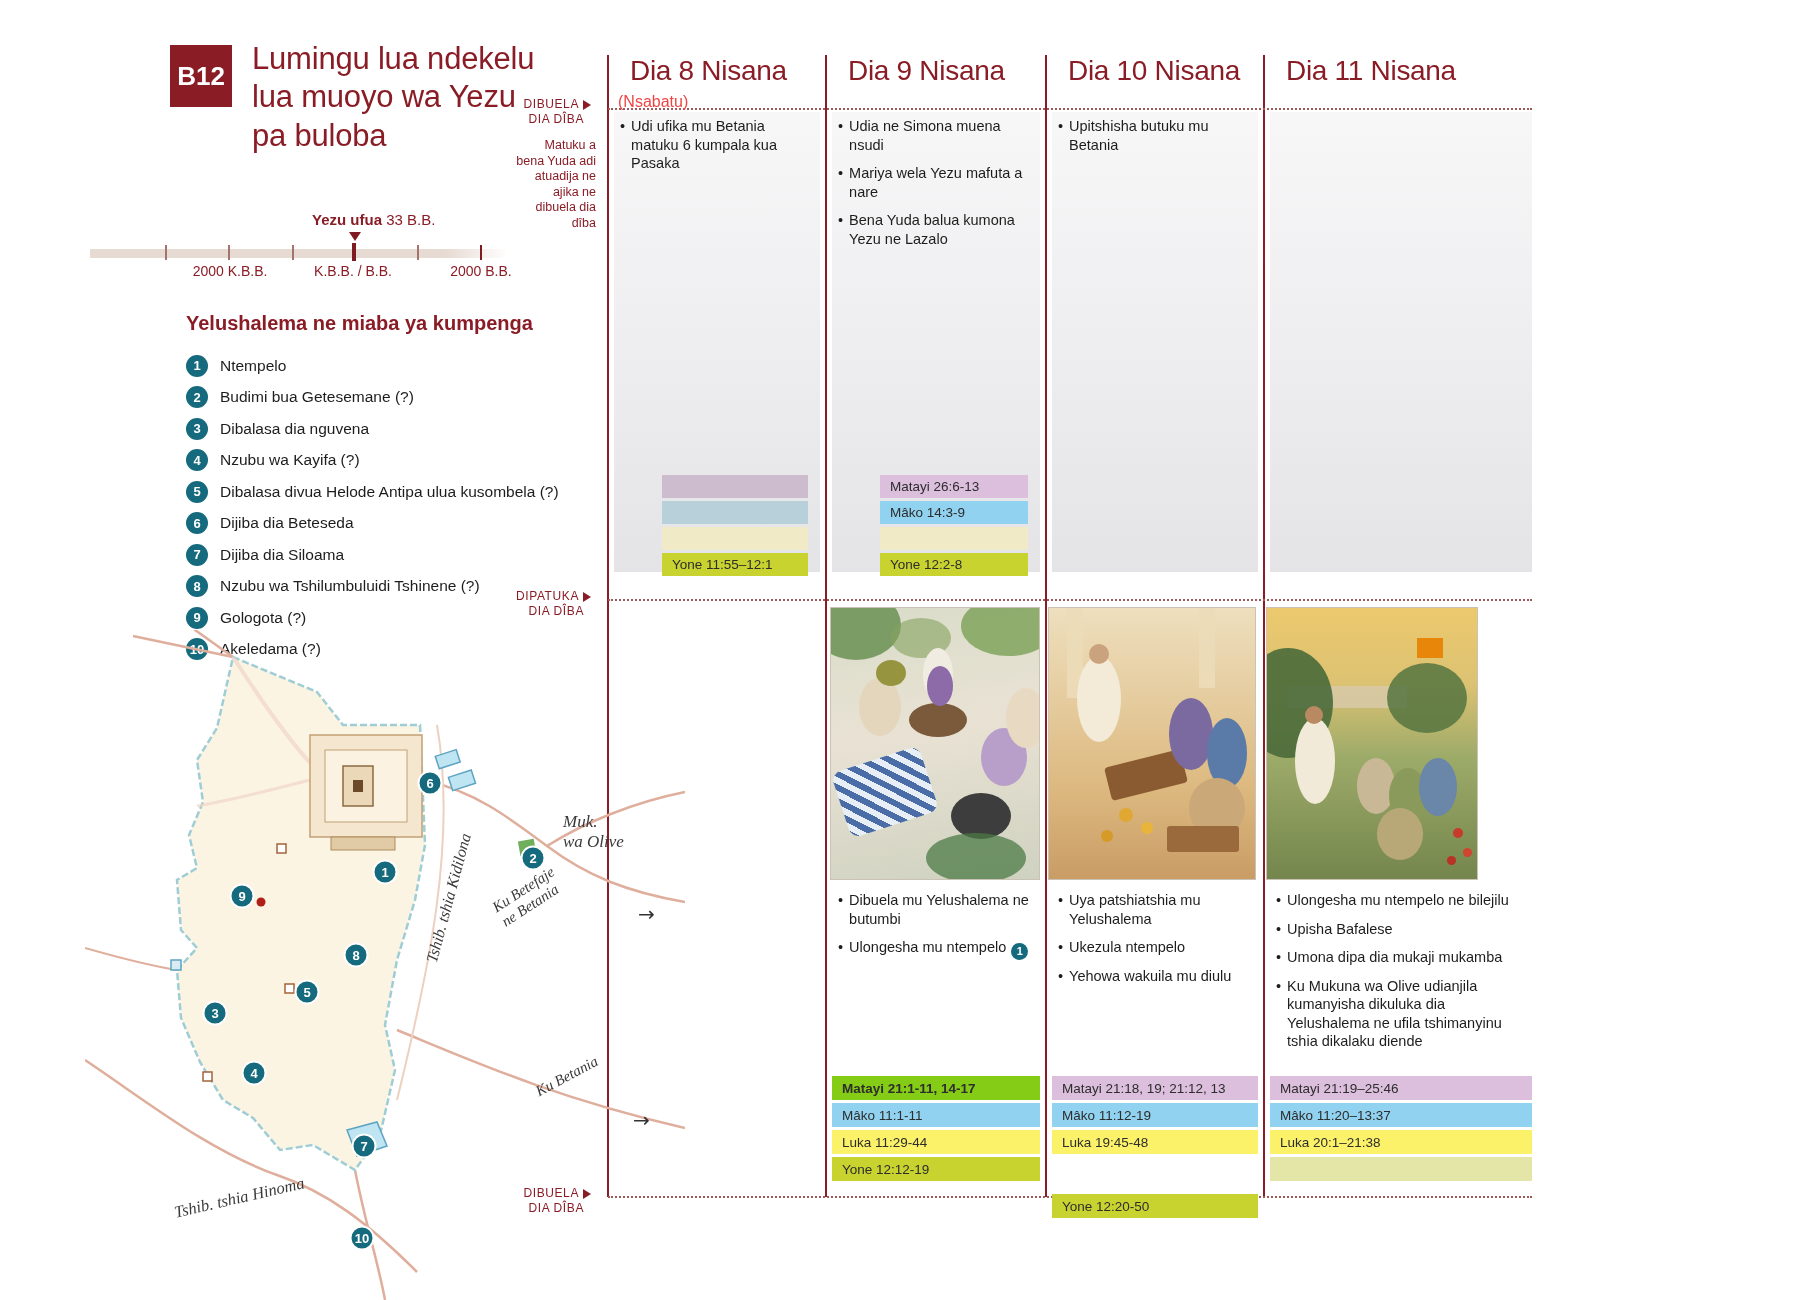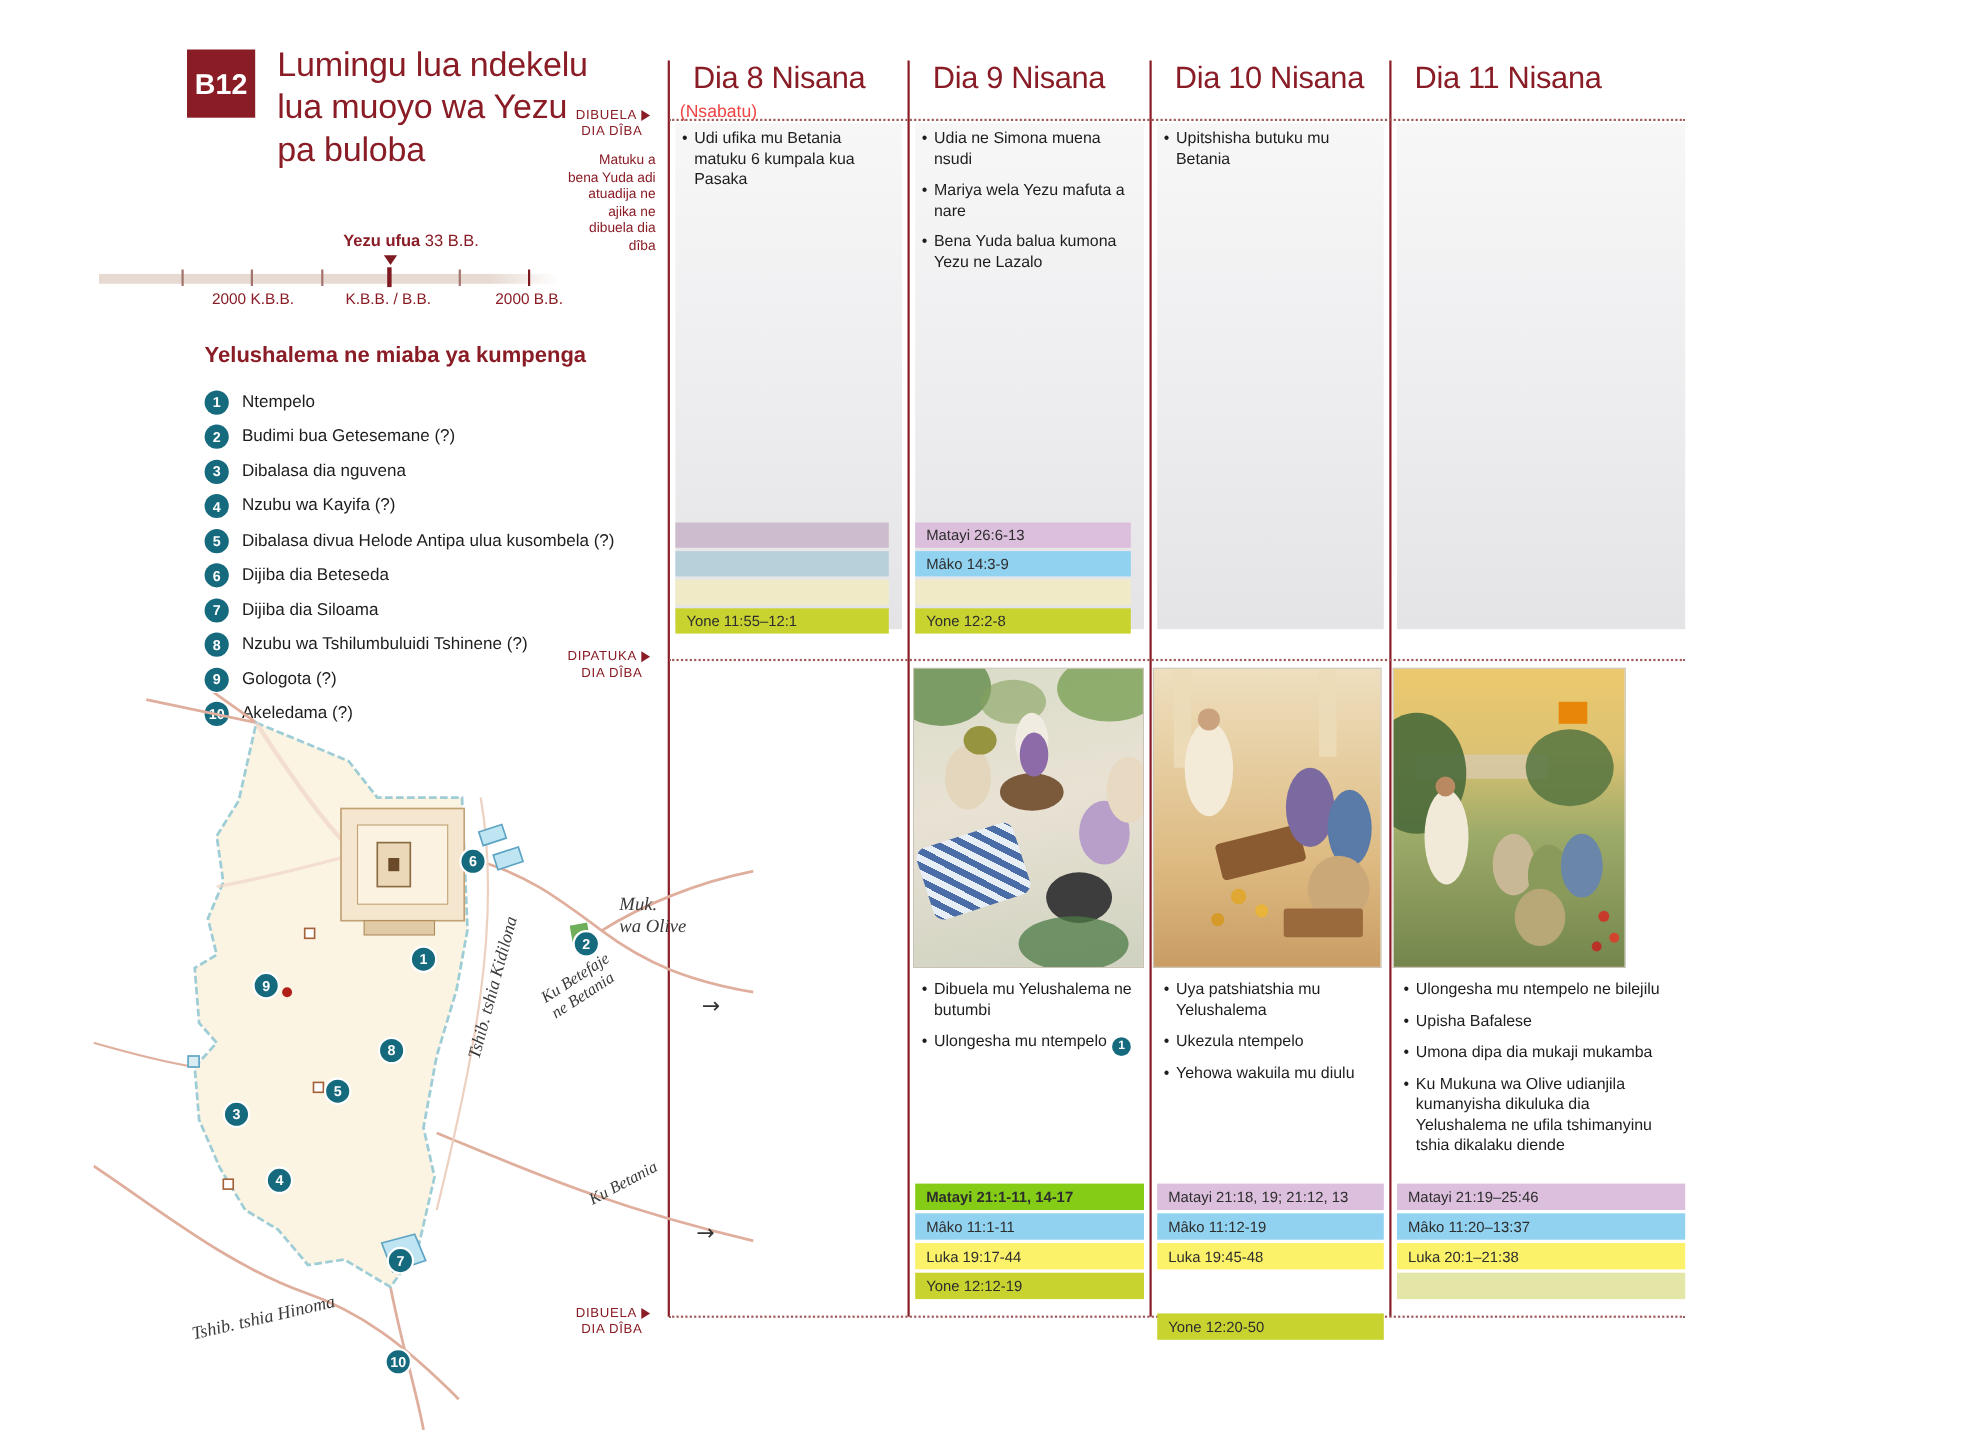--- a/index.html
+++ b/index.html
@@ -48,21 +48,21 @@
   .col-header{position:absolute;top:0;left:18px;font-size:28px;color:#8a1c26;letter-spacing:-0.3px;white-space:nowrap;}
   .col-sub{position:absolute;top:38px;left:6px;font-size:16px;color:#ef4444;}
   .graypanel{position:absolute;top:57px;left:2px;right:0;height:460px;
              background:linear-gradient(180deg,#f7f7f8 0%,#ededef 55%,#e4e4e7 100%);}
   .top-events{position:absolute;top:62px;left:8px;right:6px;}
   .bottom-events{position:absolute;top:836px;left:8px;right:6px;}
   .ev{display:flex;gap:6px;margin-bottom:10px;font-size:14.5px;line-height:18.5px;color:#1d1d1d;}
   .ev .b{flex:0 0 auto;}
   .inline-num{display:inline-block;width:17px;height:17px;border-radius:50%;background:#166a7e;color:#fff;
               font-size:11px;font-weight:bold;text-align:center;line-height:17px;margin-left:5px;vertical-align:-3px;}
-  .mid-refs{position:absolute;top:420px;left:2px;right:12px;}
+  .mid-refs{position:absolute;top:420px;left:2px;right:12px;padding-left:48px;}
   .bottom-refs{position:absolute;top:1021px;left:2px;right:0;}
   .ref{height:23px;display:flex;align-items:center;padding-left:10px;margin-bottom:3px;
        font-size:13.5px;color:#2d2d2d;}
   .bottom-refs .ref{height:24px;}
 
   
   .illus{position:absolute;top:552px;height:273px;overflow:hidden;border:1px solid #c9c2b5;box-sizing:border-box;}
   .illus div{position:absolute;}
   .blob{border-radius:50%;}
   .i9{background:linear-gradient(170deg,#d9dcc9 0%,#e9e2d4 45%,#cfd2c0 100%);}
@@ -237,21 +237,21 @@
           <span>Dibuela mu Yelushalema ne butumbi</span>
         </div>
         <div class="ev">
           <span class="b">•</span>
           <span>Ulongesha mu ntempelo<span class="inline-num">1</span></span>
         </div>
       </div>
     <div class="bottom-refs">
         <div class="ref" style="background: #84cc16; font-weight: bold;">Matayi 21:1-11, 14-17</div>
         <div class="ref" style="background: rgb(144, 210, 240);">Mâko 11:1-11</div>
-        <div class="ref" style="background: rgb(251, 242, 105);">Luka 19:17-44</div>
+        <div class="ref" style="background: rgb(251, 242, 105);">Luka 11:29-44</div>
         <div class="ref" style="background: rgb(201, 211, 48);">Yone 12:12-19</div>
       </div>
   </div>
 
   <div class="colslot" style="left:1050px;width:208px">
     <div class="graypanel" style="height:460px"></div>
     <div class="col-header">Dia 10 Nisana</div>
     <div class="top-events">
         <div class="ev">
           <span class="b">•</span>

